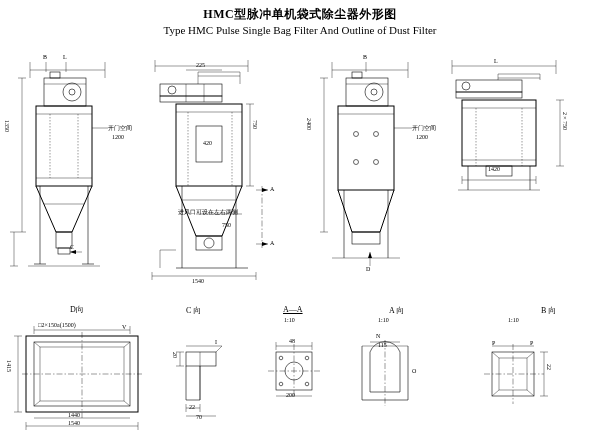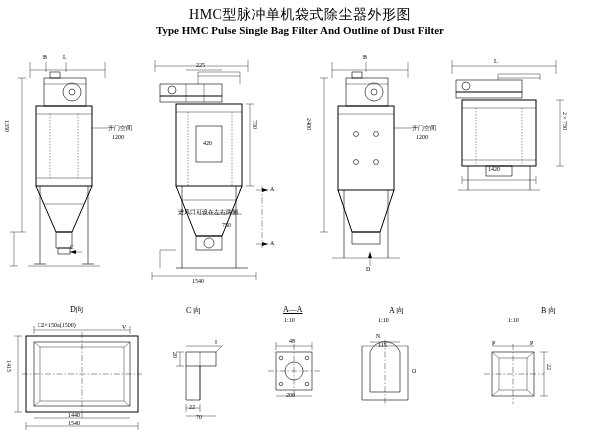--- a/index.html
+++ b/index.html
@@ -8,25 +8,25 @@
     background:#ffffff;
     font-family:"Liberation Serif", serif;
     color:#000;
     overflow:hidden;
     position:relative;
   }
   #sheet{position:relative;width:600px;height:438px;}
   .t{position:absolute;white-space:nowrap;}
   .title-cn{
     font-family:"Liberation Serif", serif;
-    font-weight:normal;font-size:14px;letter-spacing:0.5px;
+    font-weight:bold;font-size:12px;letter-spacing:0.5px;
   }
   .title-en{
     font-family:"Liberation Serif", serif;
-    font-weight:bold;font-size:11px;
+    font-weight:normal;font-size:11px;
   }
   .lbl{font-size:6px;}
   .lbl8{font-size:8px;}
   .vert{writing-mode:vertical-rl;text-orientation:mixed;}
   svg{position:absolute;left:0;top:0;}
   .ln{stroke:#000;fill:none;stroke-width:0.6;}
   .ln2{stroke:#000;fill:none;stroke-width:1;}
   .thin{stroke:#000;fill:none;stroke-width:0.4;}
   .dot{stroke:#000;fill:none;stroke-width:0.4;stroke-dasharray:1.5 1.5;}
   .cline{stroke:#000;fill:none;stroke-width:0.4;stroke-dasharray:6 2 1.5 2;}

